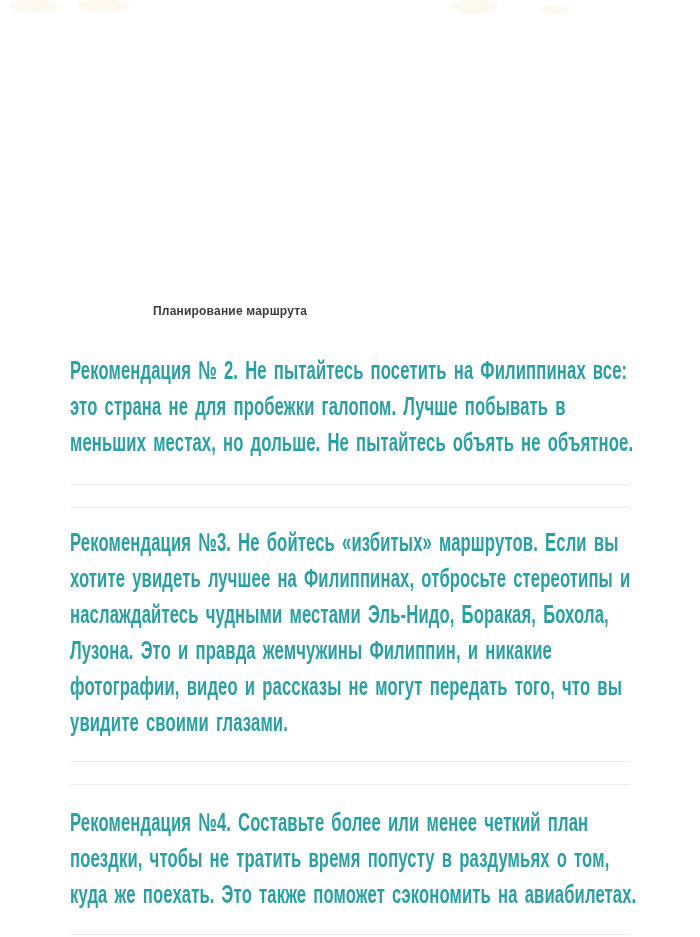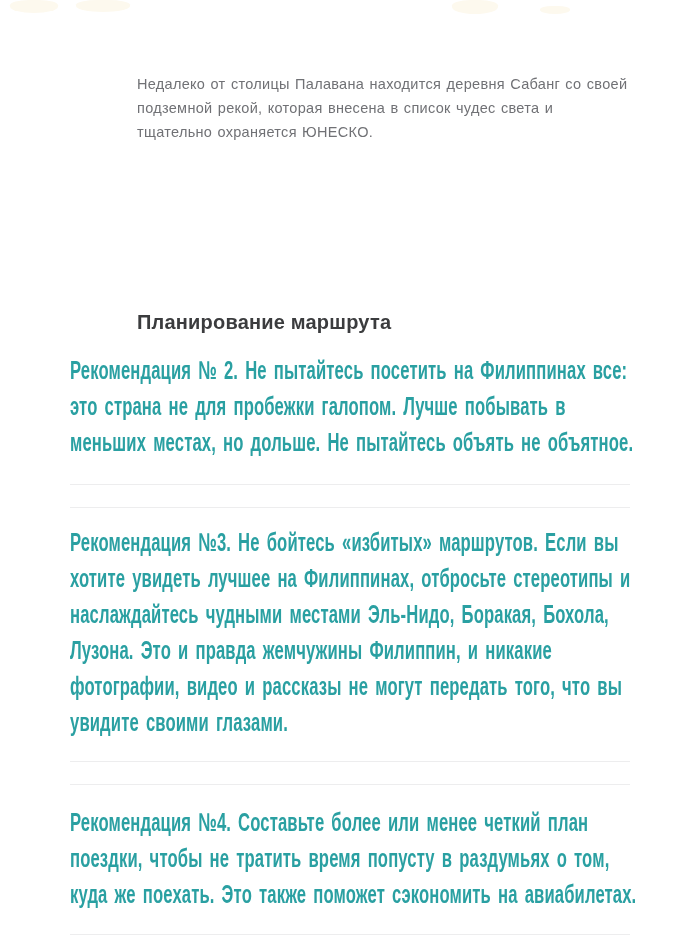--- a/index.html
+++ b/index.html
@@ -33,24 +33,24 @@
     line-height: 24px;
     letter-spacing: 0.3px;
     word-spacing: 1px;
     font-weight: 400;
   }
   .para-1 { top: 57px; }
   .para-2 { top: 143px; }
 
   .section-heading {
     position: absolute;
-    left: 137px;
+    left: 153px;
     top: 294px;
     color: var(--heading_text, #3b3c3e);
-    font-size: 20px;
+    font-size: 12px;
     font-weight: 700;
     letter-spacing: 0.2px;
   }
 
   
   .rec {
     position: absolute;
     left: 70px;
     width: 890px;
     transform: scaleX(0.64);
@@ -82,21 +82,20 @@
 </head>
 <body>
 
 <div class="page">
 
   <div class="artifact" style="left:10px; top:0; width:48px; height:13px;"></div>
   <div class="artifact" style="left:76px; top:0; width:54px; height:12px;"></div>
   <div class="artifact" style="left:452px; top:0; width:46px; height:14px;"></div>
   <div class="artifact" style="left:540px; top:6px; width:30px; height:8px;"></div>
 
-  <p class="intro-para para-1">Недалеко от столицы Палавана находится деревня Сабанг со своей подземной рекой, которая внесена в список чудес света и тщательно охраняется ЮНЕСКО.</p>
 
 
   <h2 class="section-heading">Планирование маршрута</h2>
 
   <div class="rec rec-2">Рекомендация № 2. Не пытайтесь посетить на Филиппинах все: это страна не для пробежки галопом. Лучше побывать в меньших местах, но дольше. Не пытайтесь объять не объятное.</div>
 
   <div class="divider div-1a"></div>
   <div class="divider div-1b"></div>
 
   <div class="rec rec-3">Рекомендация №3. Не бойтесь «избитых» маршрутов.  Если вы хотите увидеть лучшее на Филиппинах, отбросьте стереотипы и наслаждайтесь чудными местами Эль-Нидо, Боракая, Бохола, Лузона. Это и правда жемчужины Филиппин, и никакие фотографии, видео и рассказы не могут передать того, что вы увидите своими глазами.</div>

